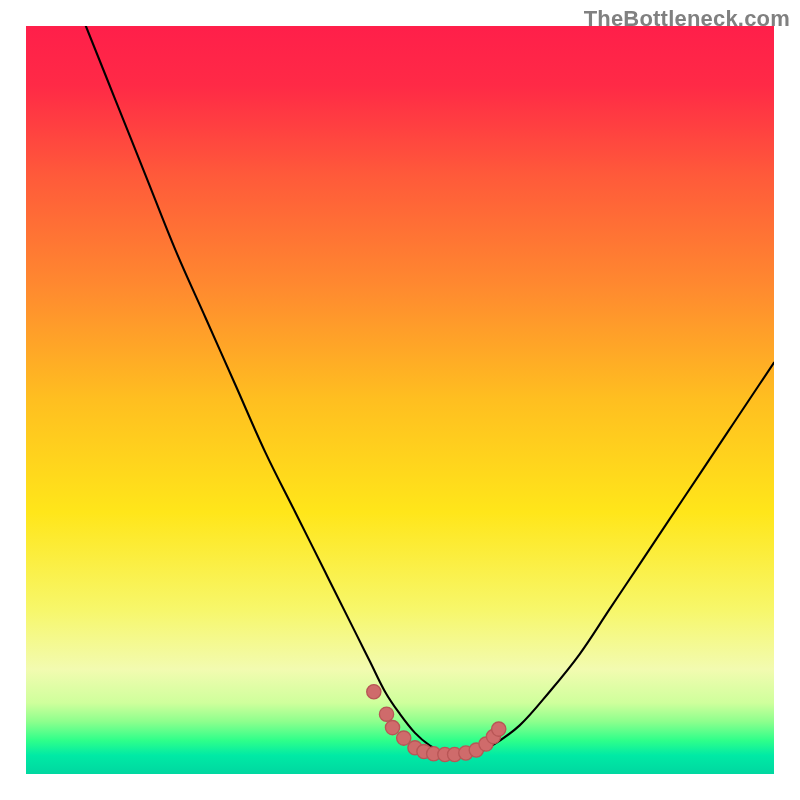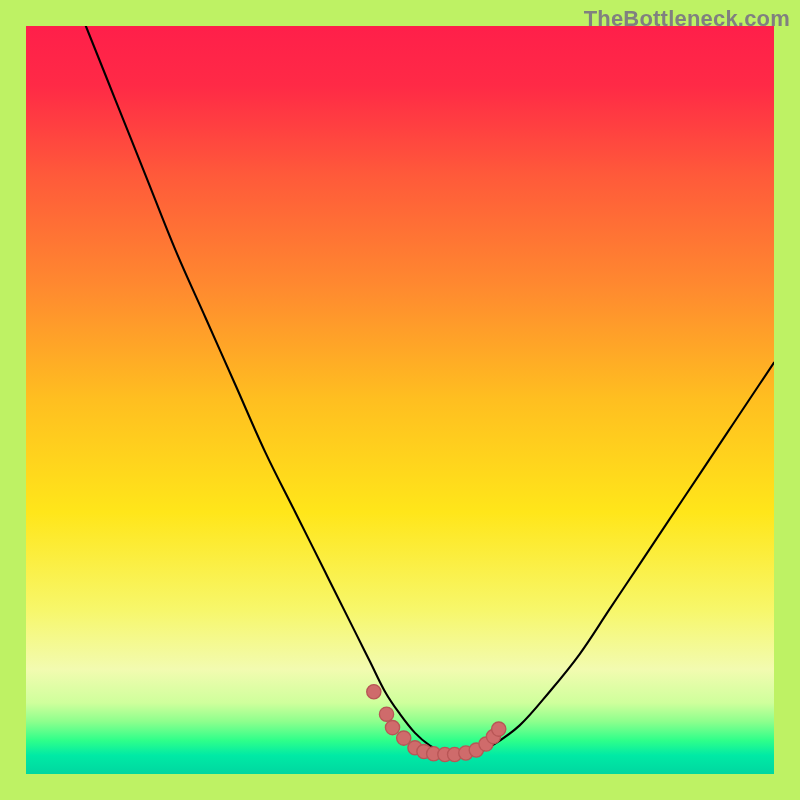--- a/index.html
+++ b/index.html
@@ -8,21 +8,21 @@
     width: 800px;
     height: 800px;
     overflow: hidden;
     background: #000;
     font-family: Arial, Helvetica, sans-serif;
   }
   .canvas {
     position: relative;
     width: 800px;
     height: 800px;
-    background: #bef264;
+    background: #ffffff;
   }
   .watermark {
     position: absolute;
     top: 6px;
     right: 10px;
     color: #808080;
     font-size: 22px;
     font-weight: 600;
     letter-spacing: 0.2px;
     z-index: 5;

